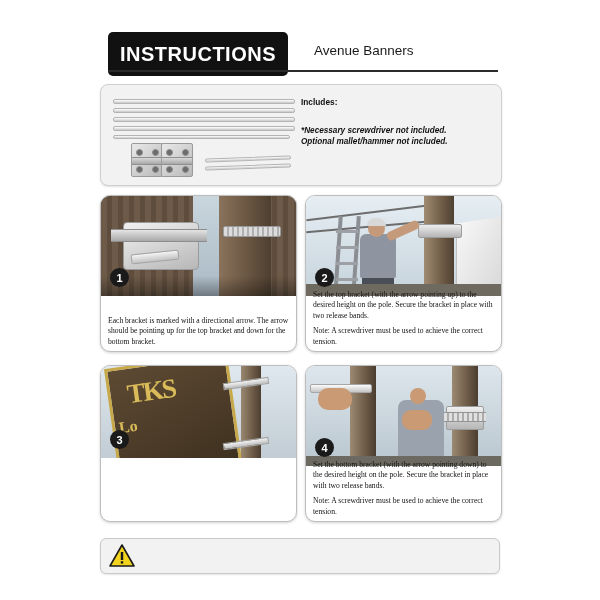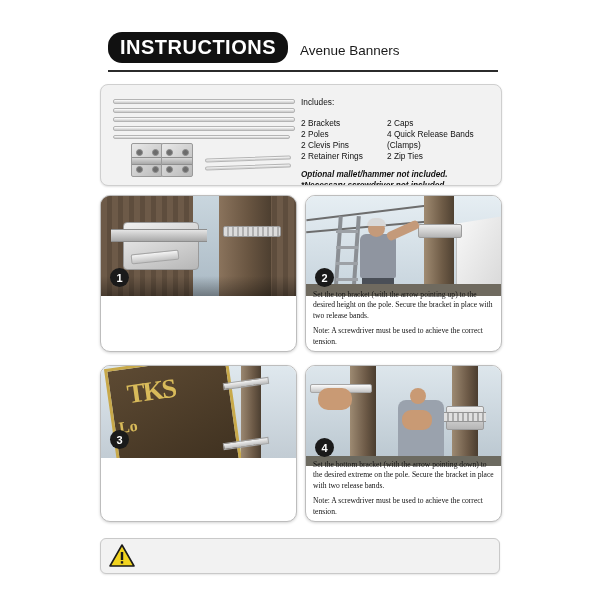--- a/index.html
+++ b/index.html
@@ -34,28 +34,28 @@
   .header-badge {
     background: #111111;
     color: #ffffff;
     font-weight: bold;
     font-size: 20px;
     letter-spacing: 0.5px;
     display: flex;
     align-items: center;
     justify-content: center;
     padding: 0 12px;
-    border-radius: 14px;
-    height: 31px;
+    border-radius: 5px;
+    height: 44px;
   }
   .header-title {
     flex: 1;
     display: flex;
     align-items: center;
-    padding-left: 12px;
+    padding-left: 26px;
     font-size: 13.5px;
     color: #1a1a1a;
   }
   .header-rule {
     position: absolute;
     left: 108px;
     top: 70px;
     width: 390px;
     height: 2px;
     background: #2b2b2b;
@@ -130,21 +130,21 @@
   .includes {
     position: absolute;
     left: 200px;
     top: 12px;
     right: 6px;
     bottom: 6px;
     font-size: 8.3px;
     line-height: 1.33;
     color: #111;
   }
-  .includes .inc-title { font-weight: normal; margin-bottom: 10px; }
+  .includes .inc-title { font-weight: bold; margin-bottom: 17px; }
   .inc-cols { display: flex; }
   .inc-col-a { width: 86px; }
   .inc-col-b { flex: 1; }
   .inc-note {
     margin-top: 7px;
     font-style: italic;
     font-weight: bold;
     font-size: 8.2px;
     line-height: 1.35;
   }
@@ -350,53 +350,43 @@
         <div class="band"></div>
         <div class="hole h1"></div>
         <div class="hole h2"></div>
         <div class="hole h3"></div>
         <div class="hole h4"></div>
       </div>
     </div>
 
     <div class="includes">
       <div class="inc-title">Includes:</div>
-      <div class="inc-cols">
-        <div class="inc-col-a">
-          <div>2 Brackets</div>
-          <div>2 Poles</div>
-          <div>2 Clevis Pins</div>
-          <div>2 Retainer Rings</div>
-        </div>
-        <div class="inc-col-b">
-          <div>2 Caps</div>
-          <div>4 Quick Release Bands (Clamps)</div>
-          <div>2 Zip Ties</div>
-        </div>
-      </div>
       <div class="inc-note">
+        <div>*Necessary screwdriver not included.</div>
         <div>Optional mallet/hammer not included.</div>
-        <div>*Necessary screwdriver not included.</div>
       </div>
     </div>
   </div>
 
   <div class="step s1">
     <div class="photo">
       <div class="ph1-bg"></div>
       <div class="ph1-wall"></div>
       <div class="ph1-sky"></div>
       <div class="ph1-pole"></div>
       <div class="ph1-brk"></div>
       <div class="ph1-band"></div>
       <div class="ph1-band2"></div>
       <div class="ph1-arm"></div>
       <div class="ph1-shadow"></div>
     </div>
     <div class="badge">1</div>
+    <div class="caption">
+      <p>Each bracket is marked with a directional arrow. The arrow should be pointing up for the top bracket and down for the bottom bracket.</p>
+    </div>
   </div>
 
   <div class="step s2">
     <div class="photo">
       <div class="ph2-sky"></div>
       <div class="ph2-wire1"></div>
       <div class="ph2-wire2"></div>
       <div class="ph2-pole"></div>
       <div class="ph2-banner"></div>
       <div class="ph2-brk"></div>
@@ -442,21 +432,21 @@
       <div class="ph4-hand"></div>
       <div class="ph4-person"></div>
       <div class="ph4-head"></div>
       <div class="ph4-hand2"></div>
       <div class="ph4-brk"></div>
       <div class="ph4-band"></div>
       <div class="ph4-ground"></div>
     </div>
     <div class="badge">4</div>
     <div class="caption">
-      <p>Set the bottom bracket (with the arrow pointing down) to the desired extreme on the pole. Secure the bracket in place with two release bands.</p>
+      <p>Set the bottom bracket (with the arrow pointing down) to the desired height on the pole. Secure the bracket in place with two release bands.</p>
       <p>Note: A screwdriver must be used to achieve the correct tension.</p>
     </div>
   </div>
 
   <div class="footer">
     <svg class="warn-icon" viewBox="0 0 26 24">
       <polygon points="13,1 25,22 1,22" fill="#f2d41f" stroke="#1a1a1a" stroke-width="1.6" stroke-linejoin="round"></polygon>
       <rect x="11.8" y="8" width="2.4" height="8" fill="#1a1a1a"></rect>
       <rect x="11.8" y="17.2" width="2.4" height="2.4" fill="#1a1a1a"></rect>
     </svg>

